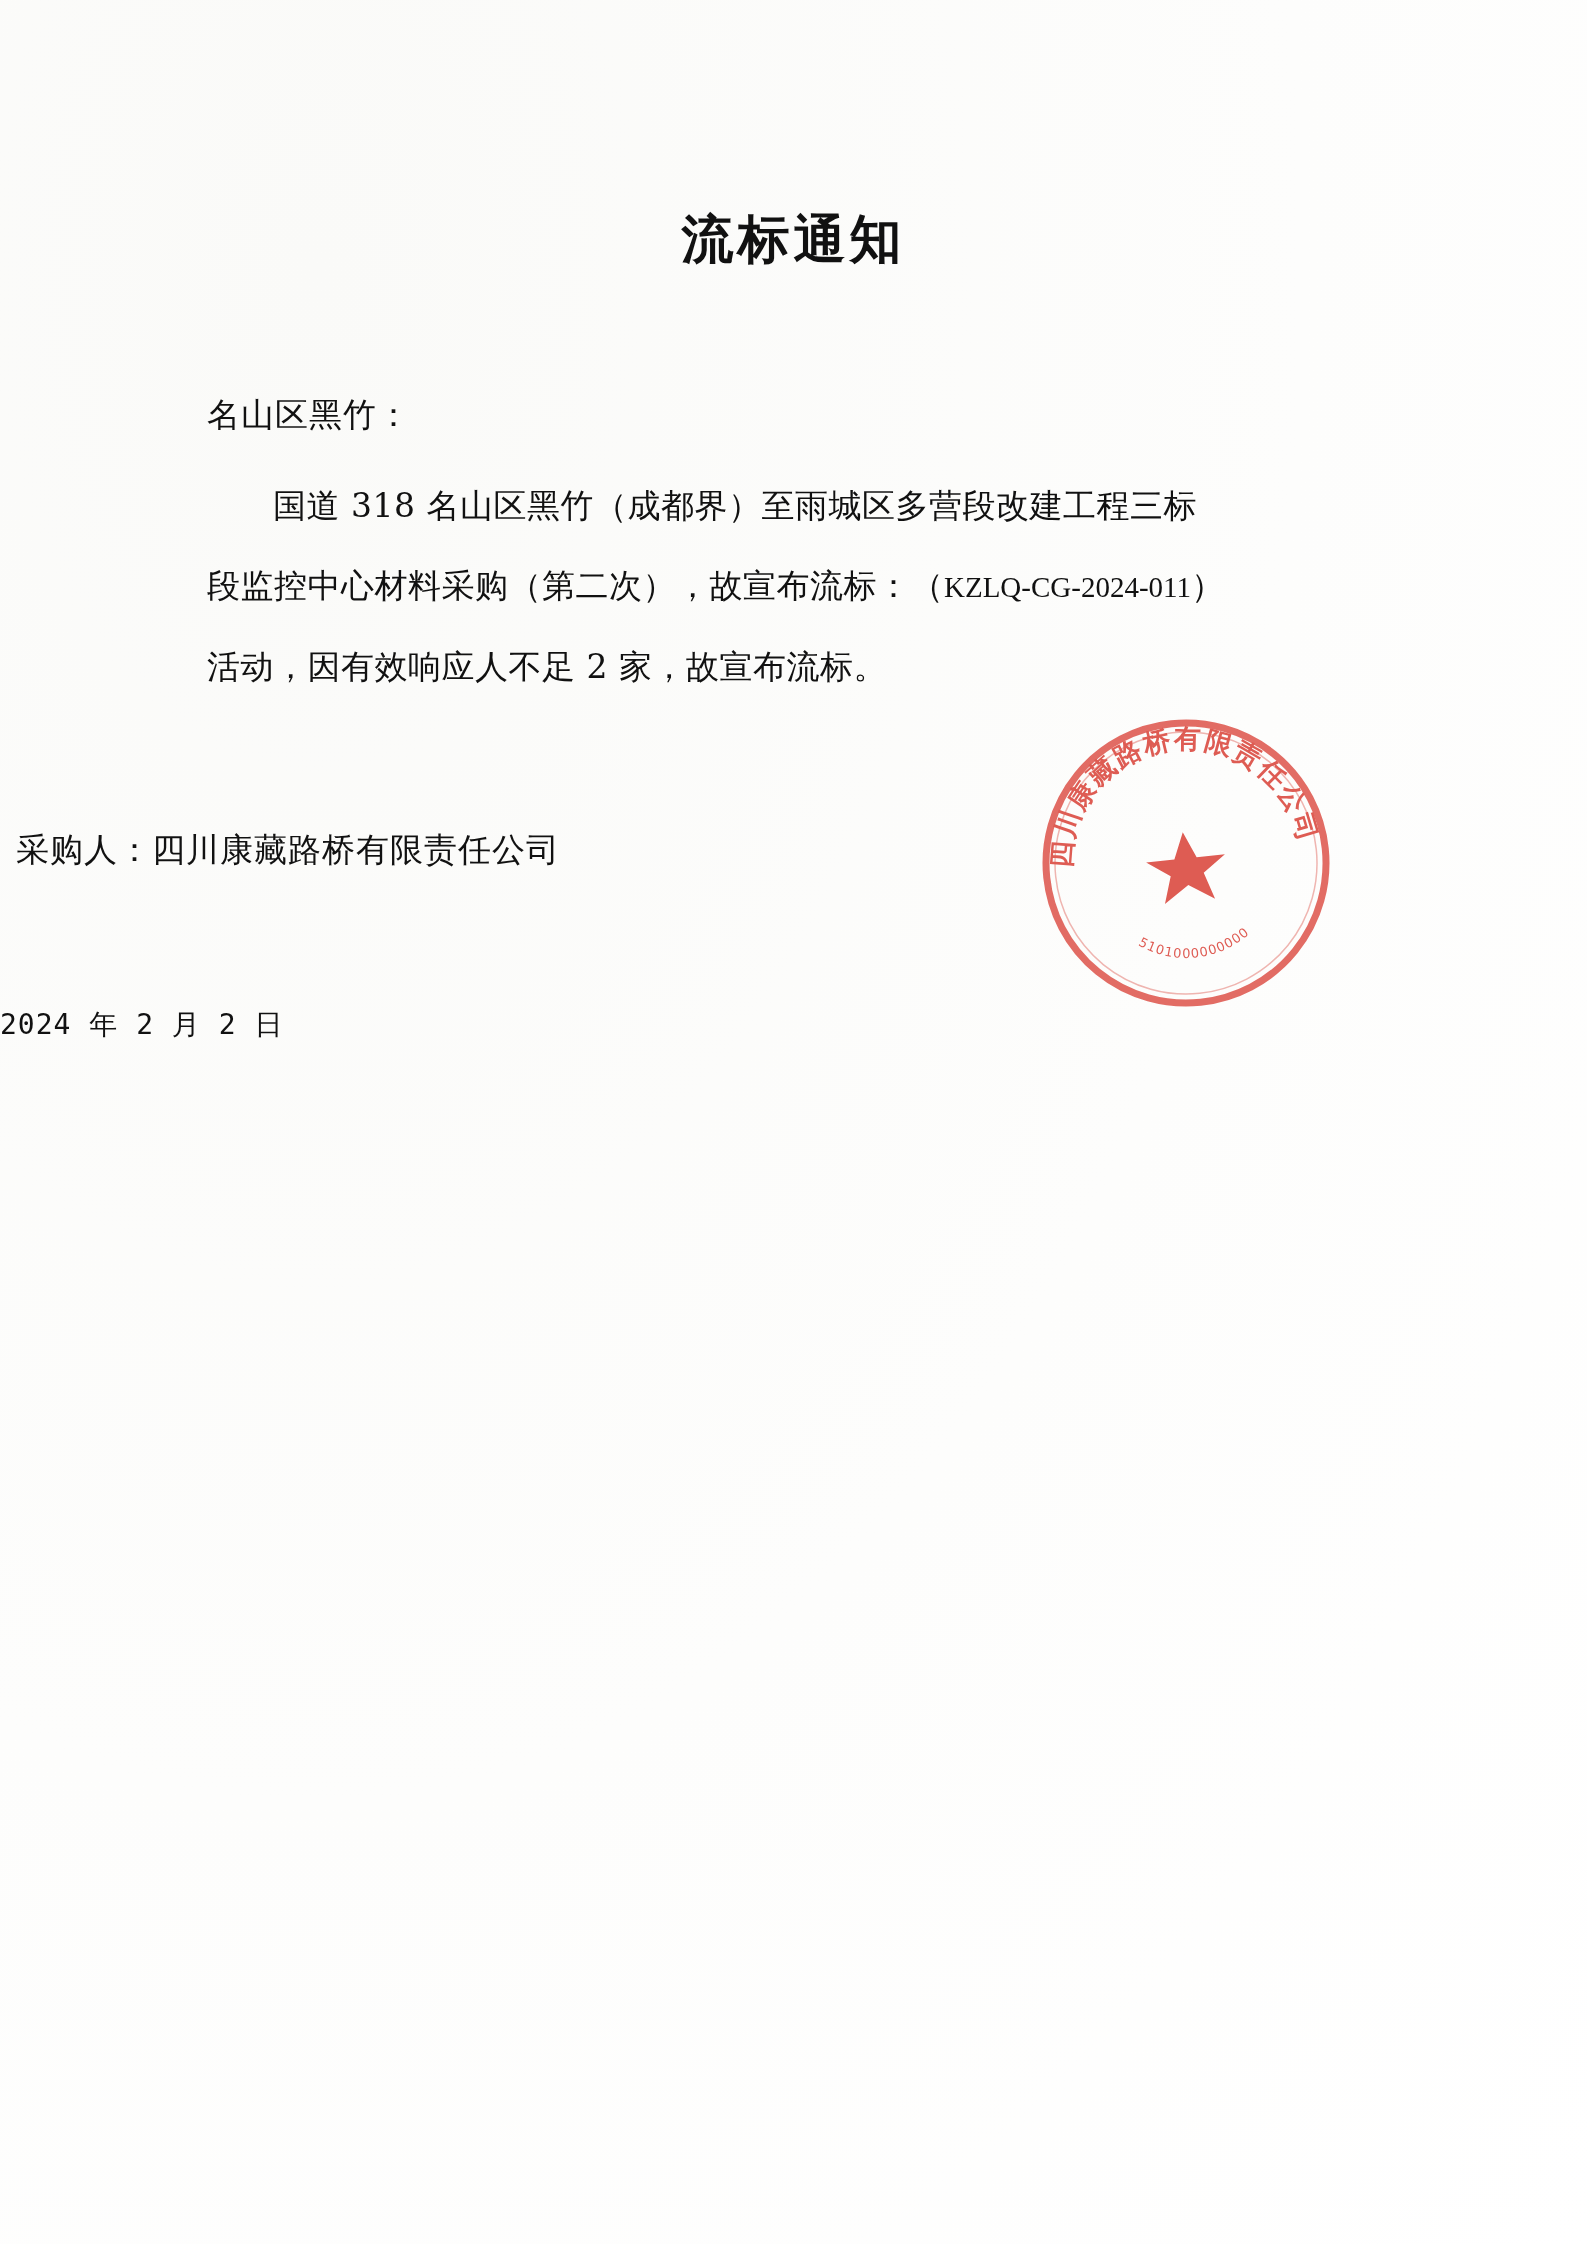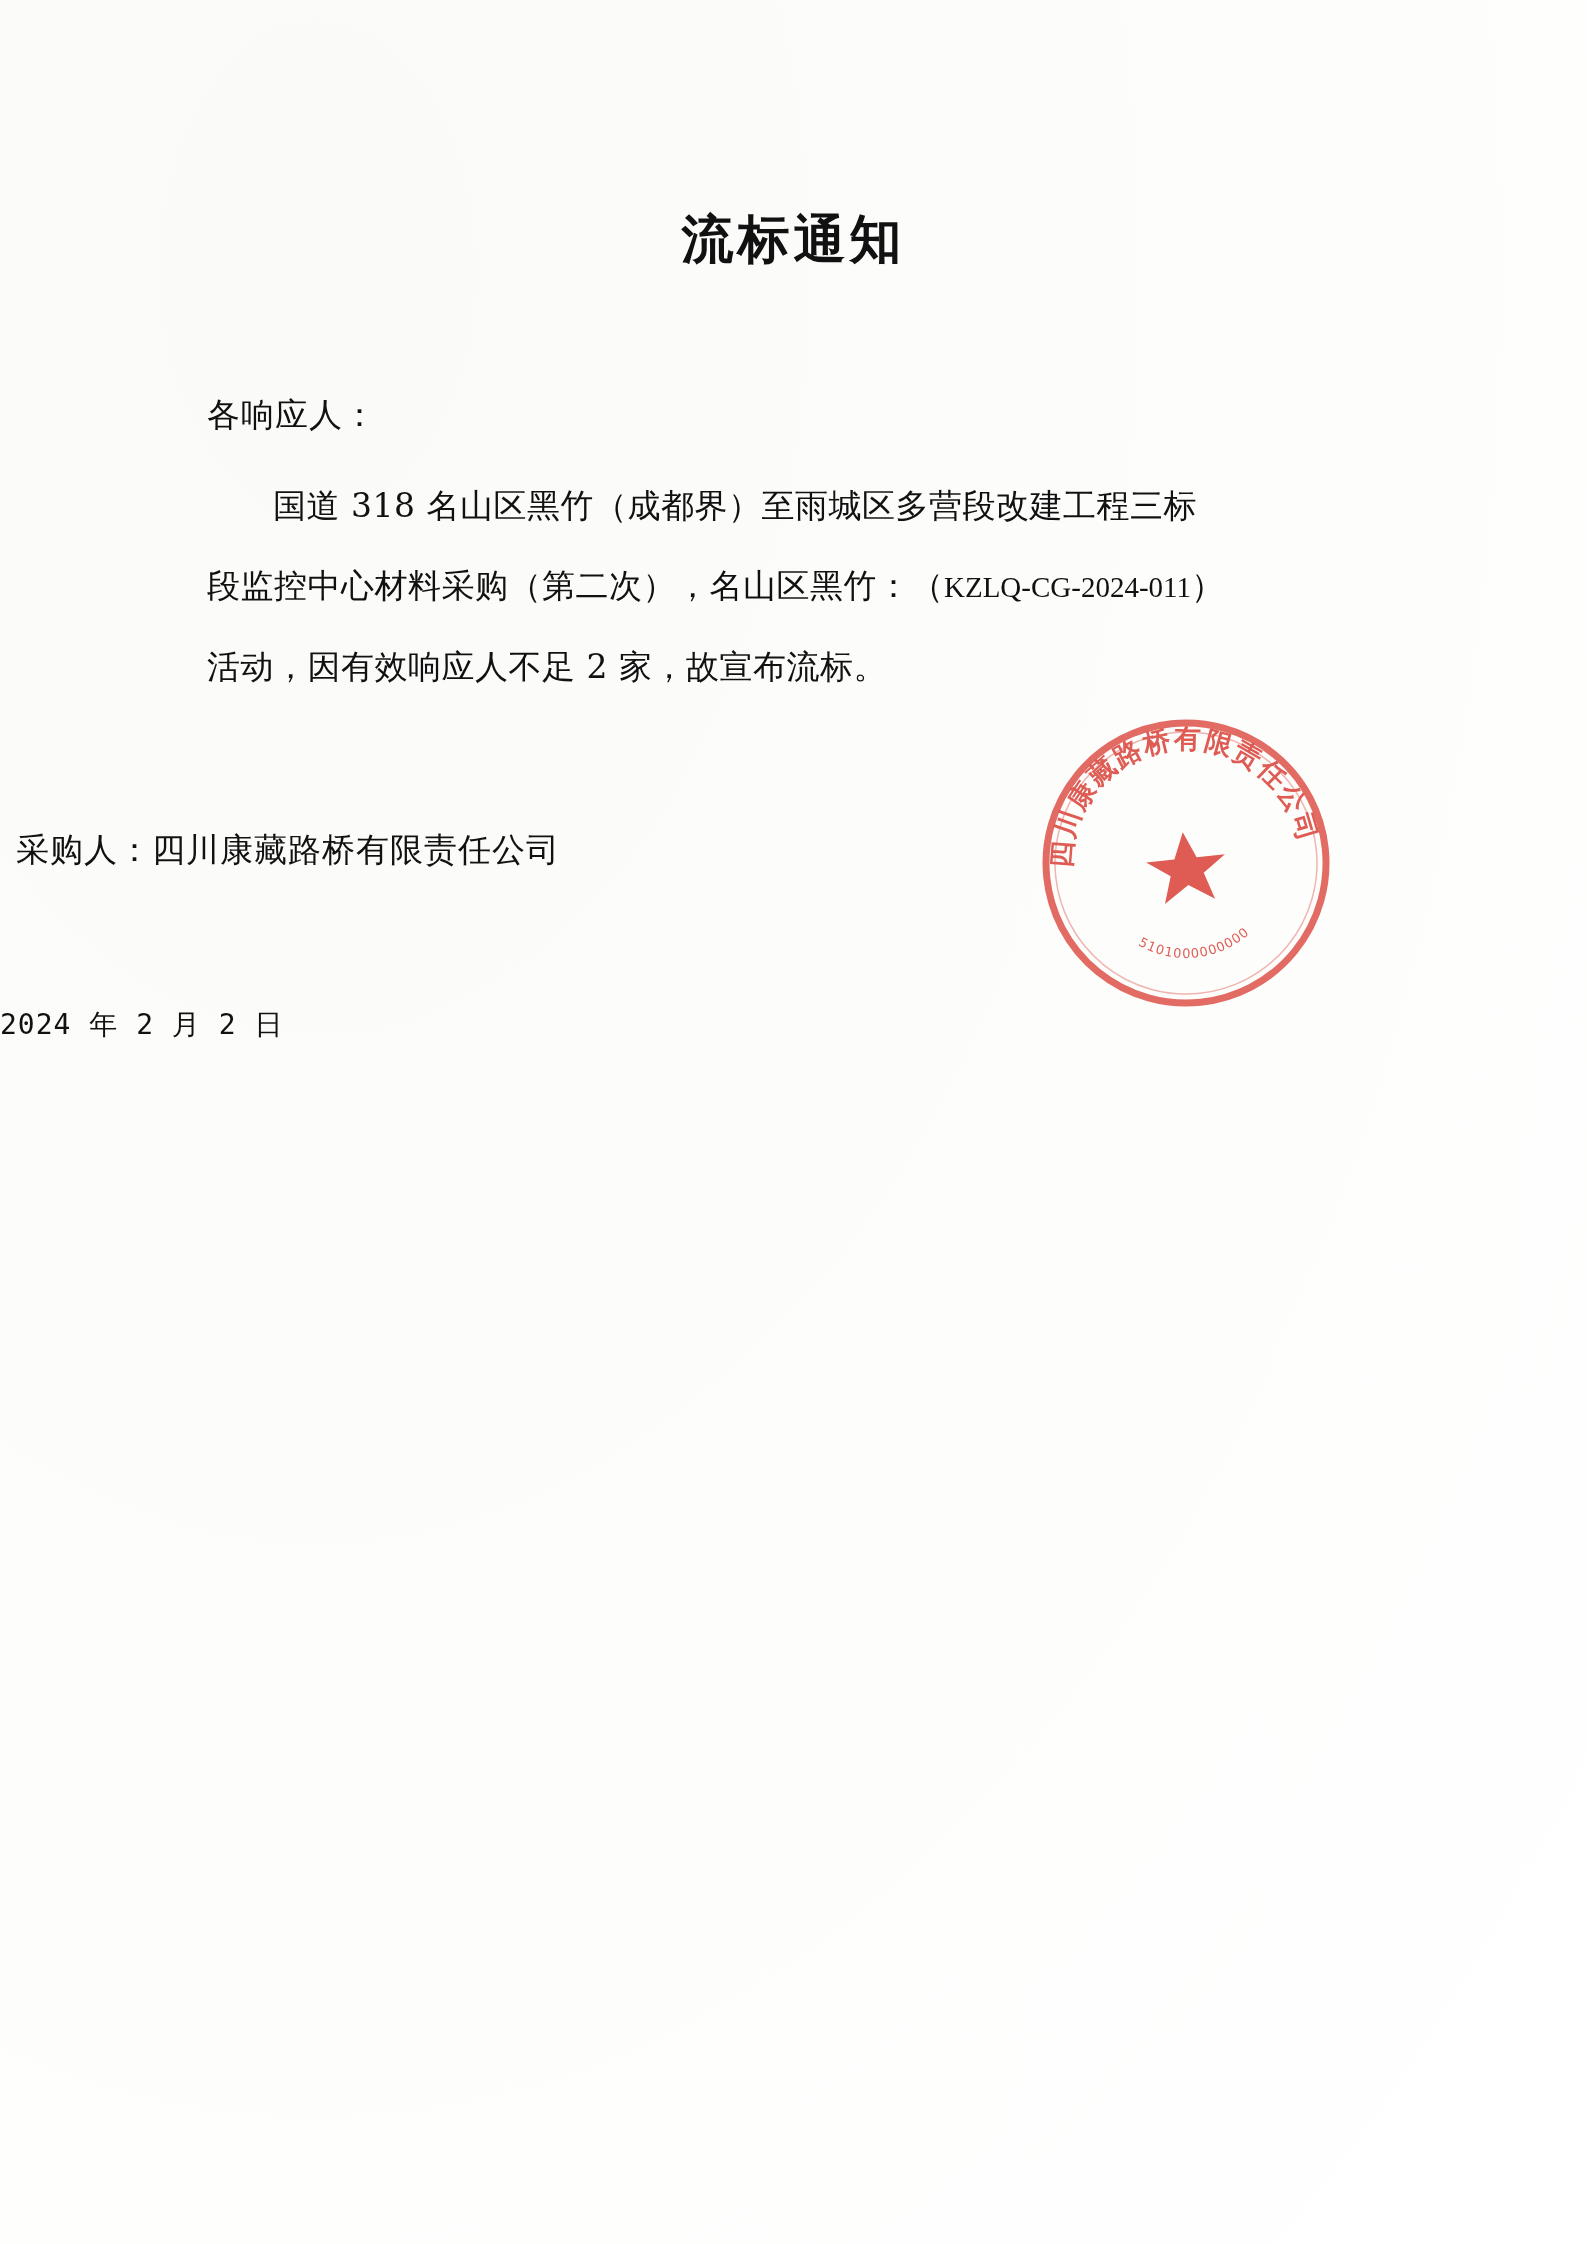--- a/index.html
+++ b/index.html
@@ -127,28 +127,28 @@
 </head>
 <body>
 
 <div class="page">
   <div class="paper-tint"></div>
 
   <div class="content">
 
     <div class="doc-title">流标通知</div>
 
-    <div class="salutation">各响应人：</div>
+    <div class="salutation">名山区黑竹：</div>
 
     <div class="body-block">
       <div class="p-indent">
         <span>国道 318 名山区黑竹（成都界）至雨城区多营段改建工程三标</span>
       </div>
       <div>
-        <span>段监控中心材料采购（第二次），名山区黑竹：（</span><span class="mono">KZLQ-CG-2024-011</span><span>）</span>
+        <span>段监控中心材料采购（第二次），故宣布流标：（</span><span class="mono">KZLQ-CG-2024-011</span><span>）</span>
       </div>
       <div>
         <span>活动，因有效响应人不足 2 家，故宣布流标。</span>
       </div>
     </div>
 
     <div class="signer">
       <span>采购人：</span><span>四川康藏路桥有限责任公司</span>
     </div>
 

